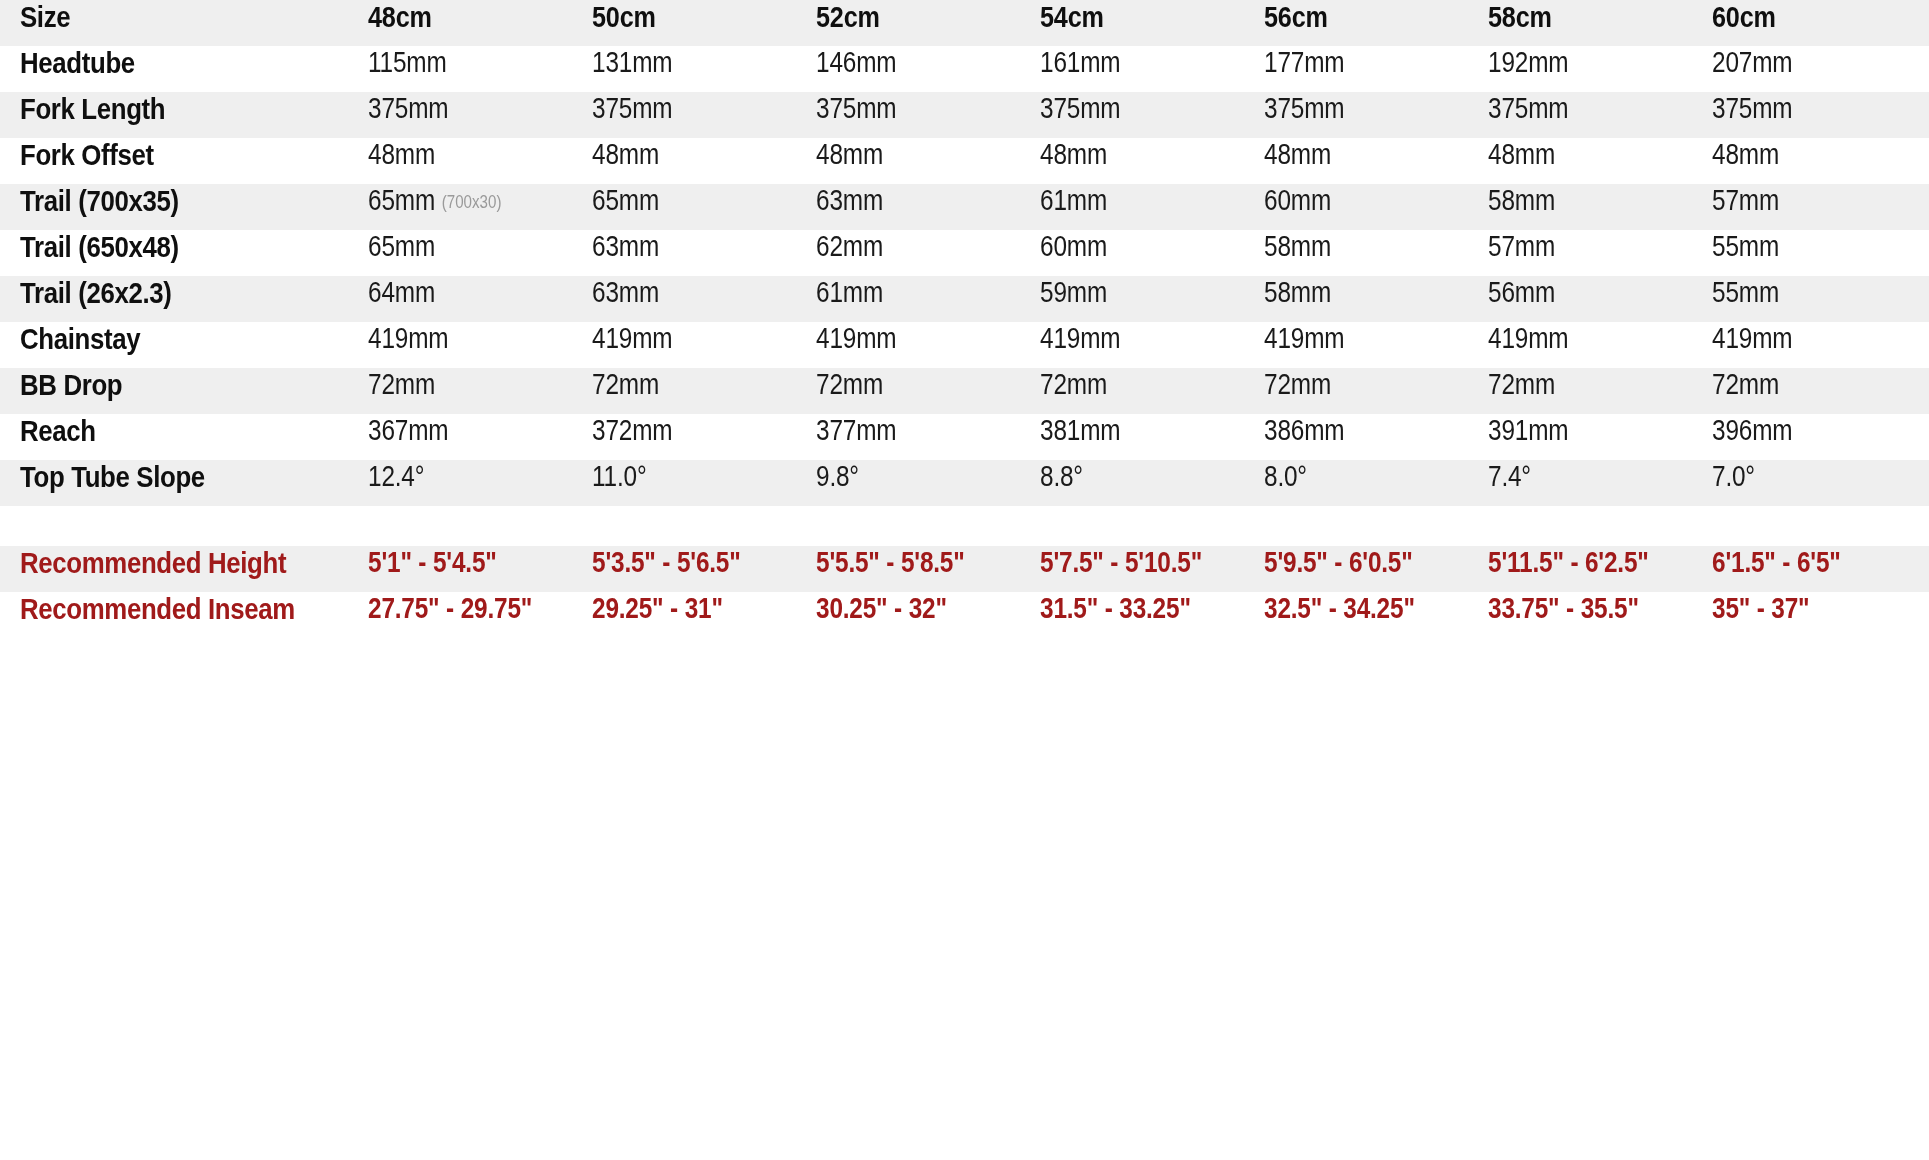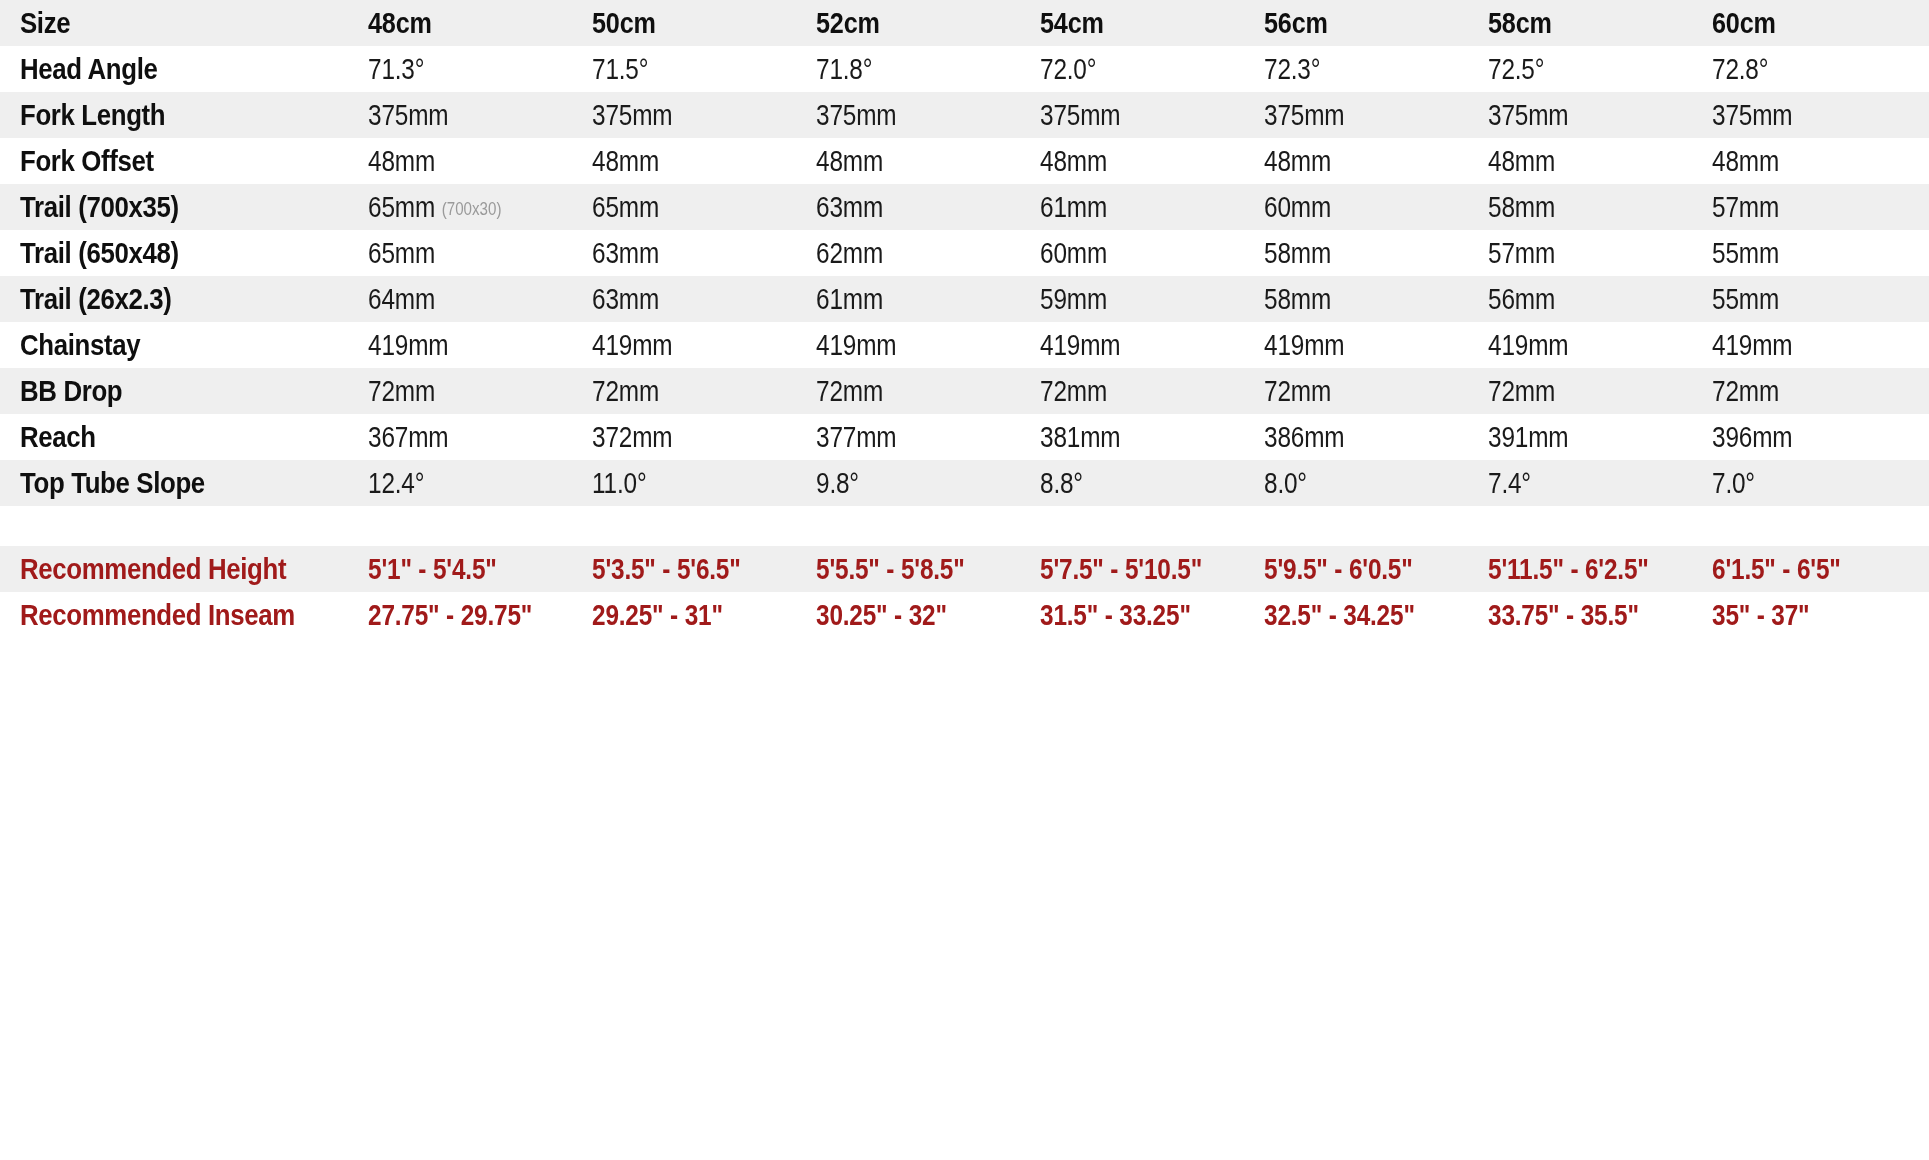--- a/index.html
+++ b/index.html
@@ -25,21 +25,20 @@
   .grid {
     position: absolute;
     left: 0;
     top: 0;
     width: 1929px;
   }
 
   .row {
     position: relative;
     display: flex;
-    align-items: center;
     height: 46px;
     box-sizing: border-box;
     padding-left: 20px;
     background: #ffffff;
   }
   .row.shaded {
     background: #efefef;
   }
   .row.spacer {
     background: #ffffff;
@@ -116,28 +115,28 @@
         <div class="cell label">Size</div>
         <div class="cell value"><span class="value-inner">48cm</span></div>
         <div class="cell value"><span class="value-inner">50cm</span></div>
         <div class="cell value"><span class="value-inner">52cm</span></div>
         <div class="cell value"><span class="value-inner">54cm</span></div>
         <div class="cell value"><span class="value-inner">56cm</span></div>
         <div class="cell value"><span class="value-inner">58cm</span></div>
         <div class="cell value"><span class="value-inner">60cm</span></div>
       </div>
       <div class="row">
-        <div class="cell label">Head Angle</div>
-        <div class="cell value"><span class="value-inner">71.3°</span></div>
-        <div class="cell value"><span class="value-inner">71.5°</span></div>
-        <div class="cell value"><span class="value-inner">71.8°</span></div>
-        <div class="cell value"><span class="value-inner">72.0°</span></div>
-        <div class="cell value"><span class="value-inner">72.3°</span></div>
-        <div class="cell value"><span class="value-inner">72.5°</span></div>
-        <div class="cell value"><span class="value-inner">72.8°</span></div>
+        <div class="cell label">Headtube</div>
+        <div class="cell value"><span class="value-inner">115mm</span></div>
+        <div class="cell value"><span class="value-inner">131mm</span></div>
+        <div class="cell value"><span class="value-inner">146mm</span></div>
+        <div class="cell value"><span class="value-inner">161mm</span></div>
+        <div class="cell value"><span class="value-inner">177mm</span></div>
+        <div class="cell value"><span class="value-inner">192mm</span></div>
+        <div class="cell value"><span class="value-inner">207mm</span></div>
       </div>
       <div class="row shaded">
         <div class="cell label">Fork Length</div>
         <div class="cell value"><span class="value-inner">375mm</span></div>
         <div class="cell value"><span class="value-inner">375mm</span></div>
         <div class="cell value"><span class="value-inner">375mm</span></div>
         <div class="cell value"><span class="value-inner">375mm</span></div>
         <div class="cell value"><span class="value-inner">375mm</span></div>
         <div class="cell value"><span class="value-inner">375mm</span></div>
         <div class="cell value"><span class="value-inner">375mm</span></div>

